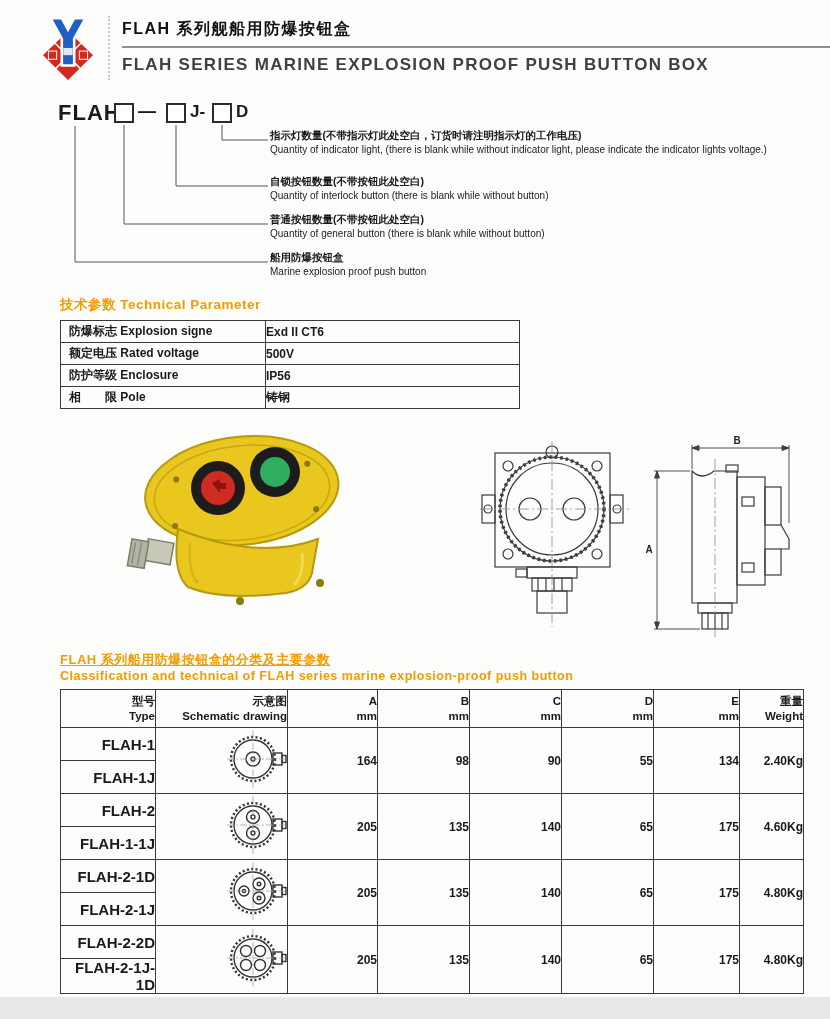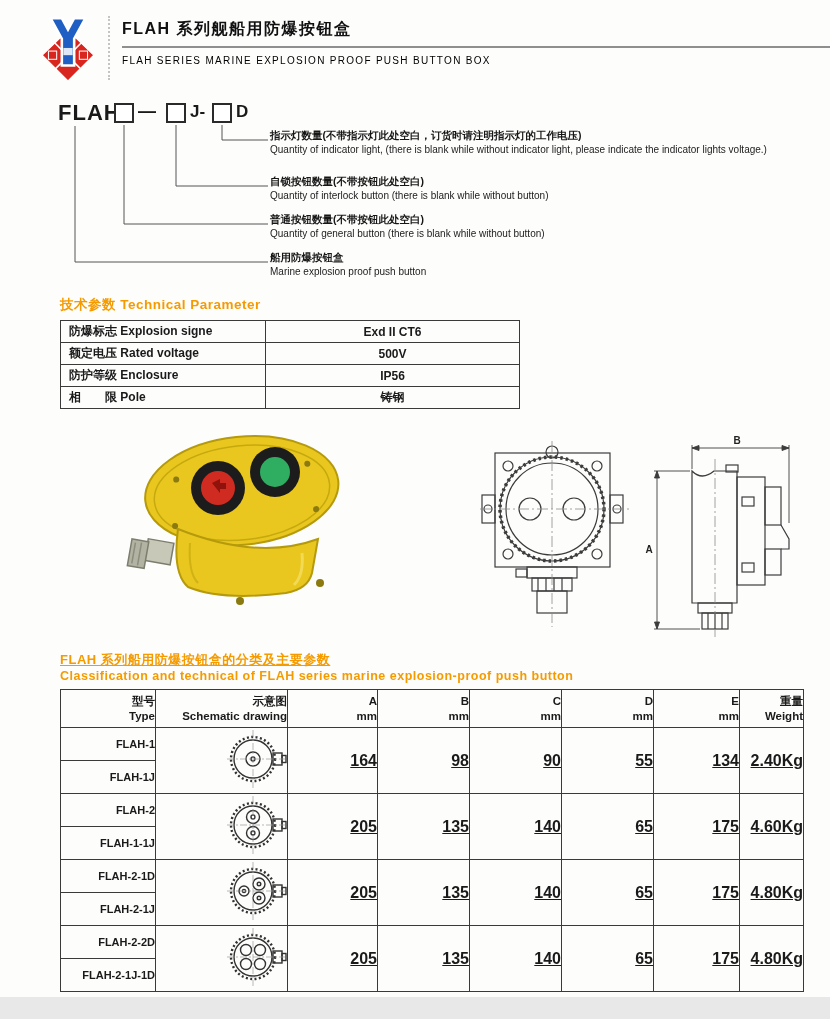--- a/index.html
+++ b/index.html
@@ -9,21 +9,21 @@
     background:#fdfdfc; color:#1a1a1a; overflow:hidden;
     font-family:"Liberation Sans", sans-serif;
   }
   
   .header { display:flex; align-items:flex-start; padding:14px 0 0 36px; }
   .logo { width:64px; height:70px; flex:0 0 auto; }
   .header-sep { border-left:2px dotted #c4c4c4; height:64px; margin:2px 12px 0 8px; }
   .titles { flex:1; padding-top:5px; }
   .title-zh { font-size:16px; font-weight:bold; letter-spacing:1.5px; color:#111; }
   .title-rule { border-top:2px solid #8f8f8f; margin:6px 0 7px 0; }
-  .title-en { font-size:10px; font-weight:normal; letter-spacing:1.3px; color:#000000; }
+  .title-en { font-size:17px; font-weight:bold; letter-spacing:1.3px; color:#404040; }
 
   
   .model-section { position:relative; height:186px; margin-top:16px; }
   .m-abs { position:absolute; }
   .m-prefix { left:58px; top:0; font-size:22px; font-weight:600; letter-spacing:1px; }
   .m-box { width:20px; height:20px; border:2px solid #2a2a2a; top:3px; background:#fff; }
   .m-box1 { left:114px; } .m-box2 { left:166px; } .m-box3 { left:212px; }
   .m-dash { left:138px; top:1px; font-size:18px; font-weight:600; }
   .m-j { left:190px; top:2px; font-size:17px; font-weight:700; }
   .m-d { left:236px; top:2px; font-size:17px; font-weight:700; }
@@ -31,37 +31,37 @@
   .callout { position:absolute; left:270px; width:548px; }
   .callout .zh { font-size:10.5px; font-weight:600; line-height:1.3; color:#161616; }
   .callout .en { font-size:10px; line-height:1.3; color:#222; }
 
   
   .tech-section { margin:10px 0 0 60px; }
   .orange-head { color:var(--accent-orange,#f59b00); font-weight:bold; font-size:13.5px; letter-spacing:.5px; }
   .tech-table { border-collapse:collapse; margin-top:6px; width:460px; table-layout:fixed; }
   .tech-table td { border:1.5px solid #3a3a3a; height:22px; font-size:12px; }
   .tech-label { width:205px; padding-left:8px; font-weight:600; }
-  .tech-value { text-align:center; font-weight:600; }
+  .tech-value { font-weight:600; }
 
   
   .images-section { position:relative; height:216px; margin-top:20px; }
   .photo-wrap { position:absolute; left:120px; top:4px; }
   .front-view { position:absolute; left:480px; top:12px; }
   .side-view  { position:absolute; left:642px; top:6px; }
 
   
   .class-heading { margin:6px 0 0 60px; }
   .class-heading .l1 { font-size:13px;text-decoration:underline; }
   .class-heading .l2 { font-size:12.5px; }
   .class-table { border-collapse:collapse; margin:6px 0 0 60px; table-layout:fixed; }
   .class-table td { border:1.5px solid #3a3a3a; text-align:right; vertical-align:middle; }
   .ct-head td { height:38px; font-weight:bold; font-size:11.5px; line-height:1.25; }
-  .type-cell { height:33px; font-size:11px; font-weight:600; }
-  .num-cell { font-size:16px; font-weight:600;text-decoration:underline; }
+  .type-cell { height:33px; font-size:15px; font-weight:600; }
+  .num-cell { font-size:12px; font-weight:600; }
   .schem-cell { padding:1px 0; }
   .hl1 { display:block; } .hl2 { display:block; font-weight:bold; }
 </style>
 </head>
 <body>
 
 <div class="page">
 
   <div class="header">
     <svg class="logo" viewBox="0 0 62 68">

